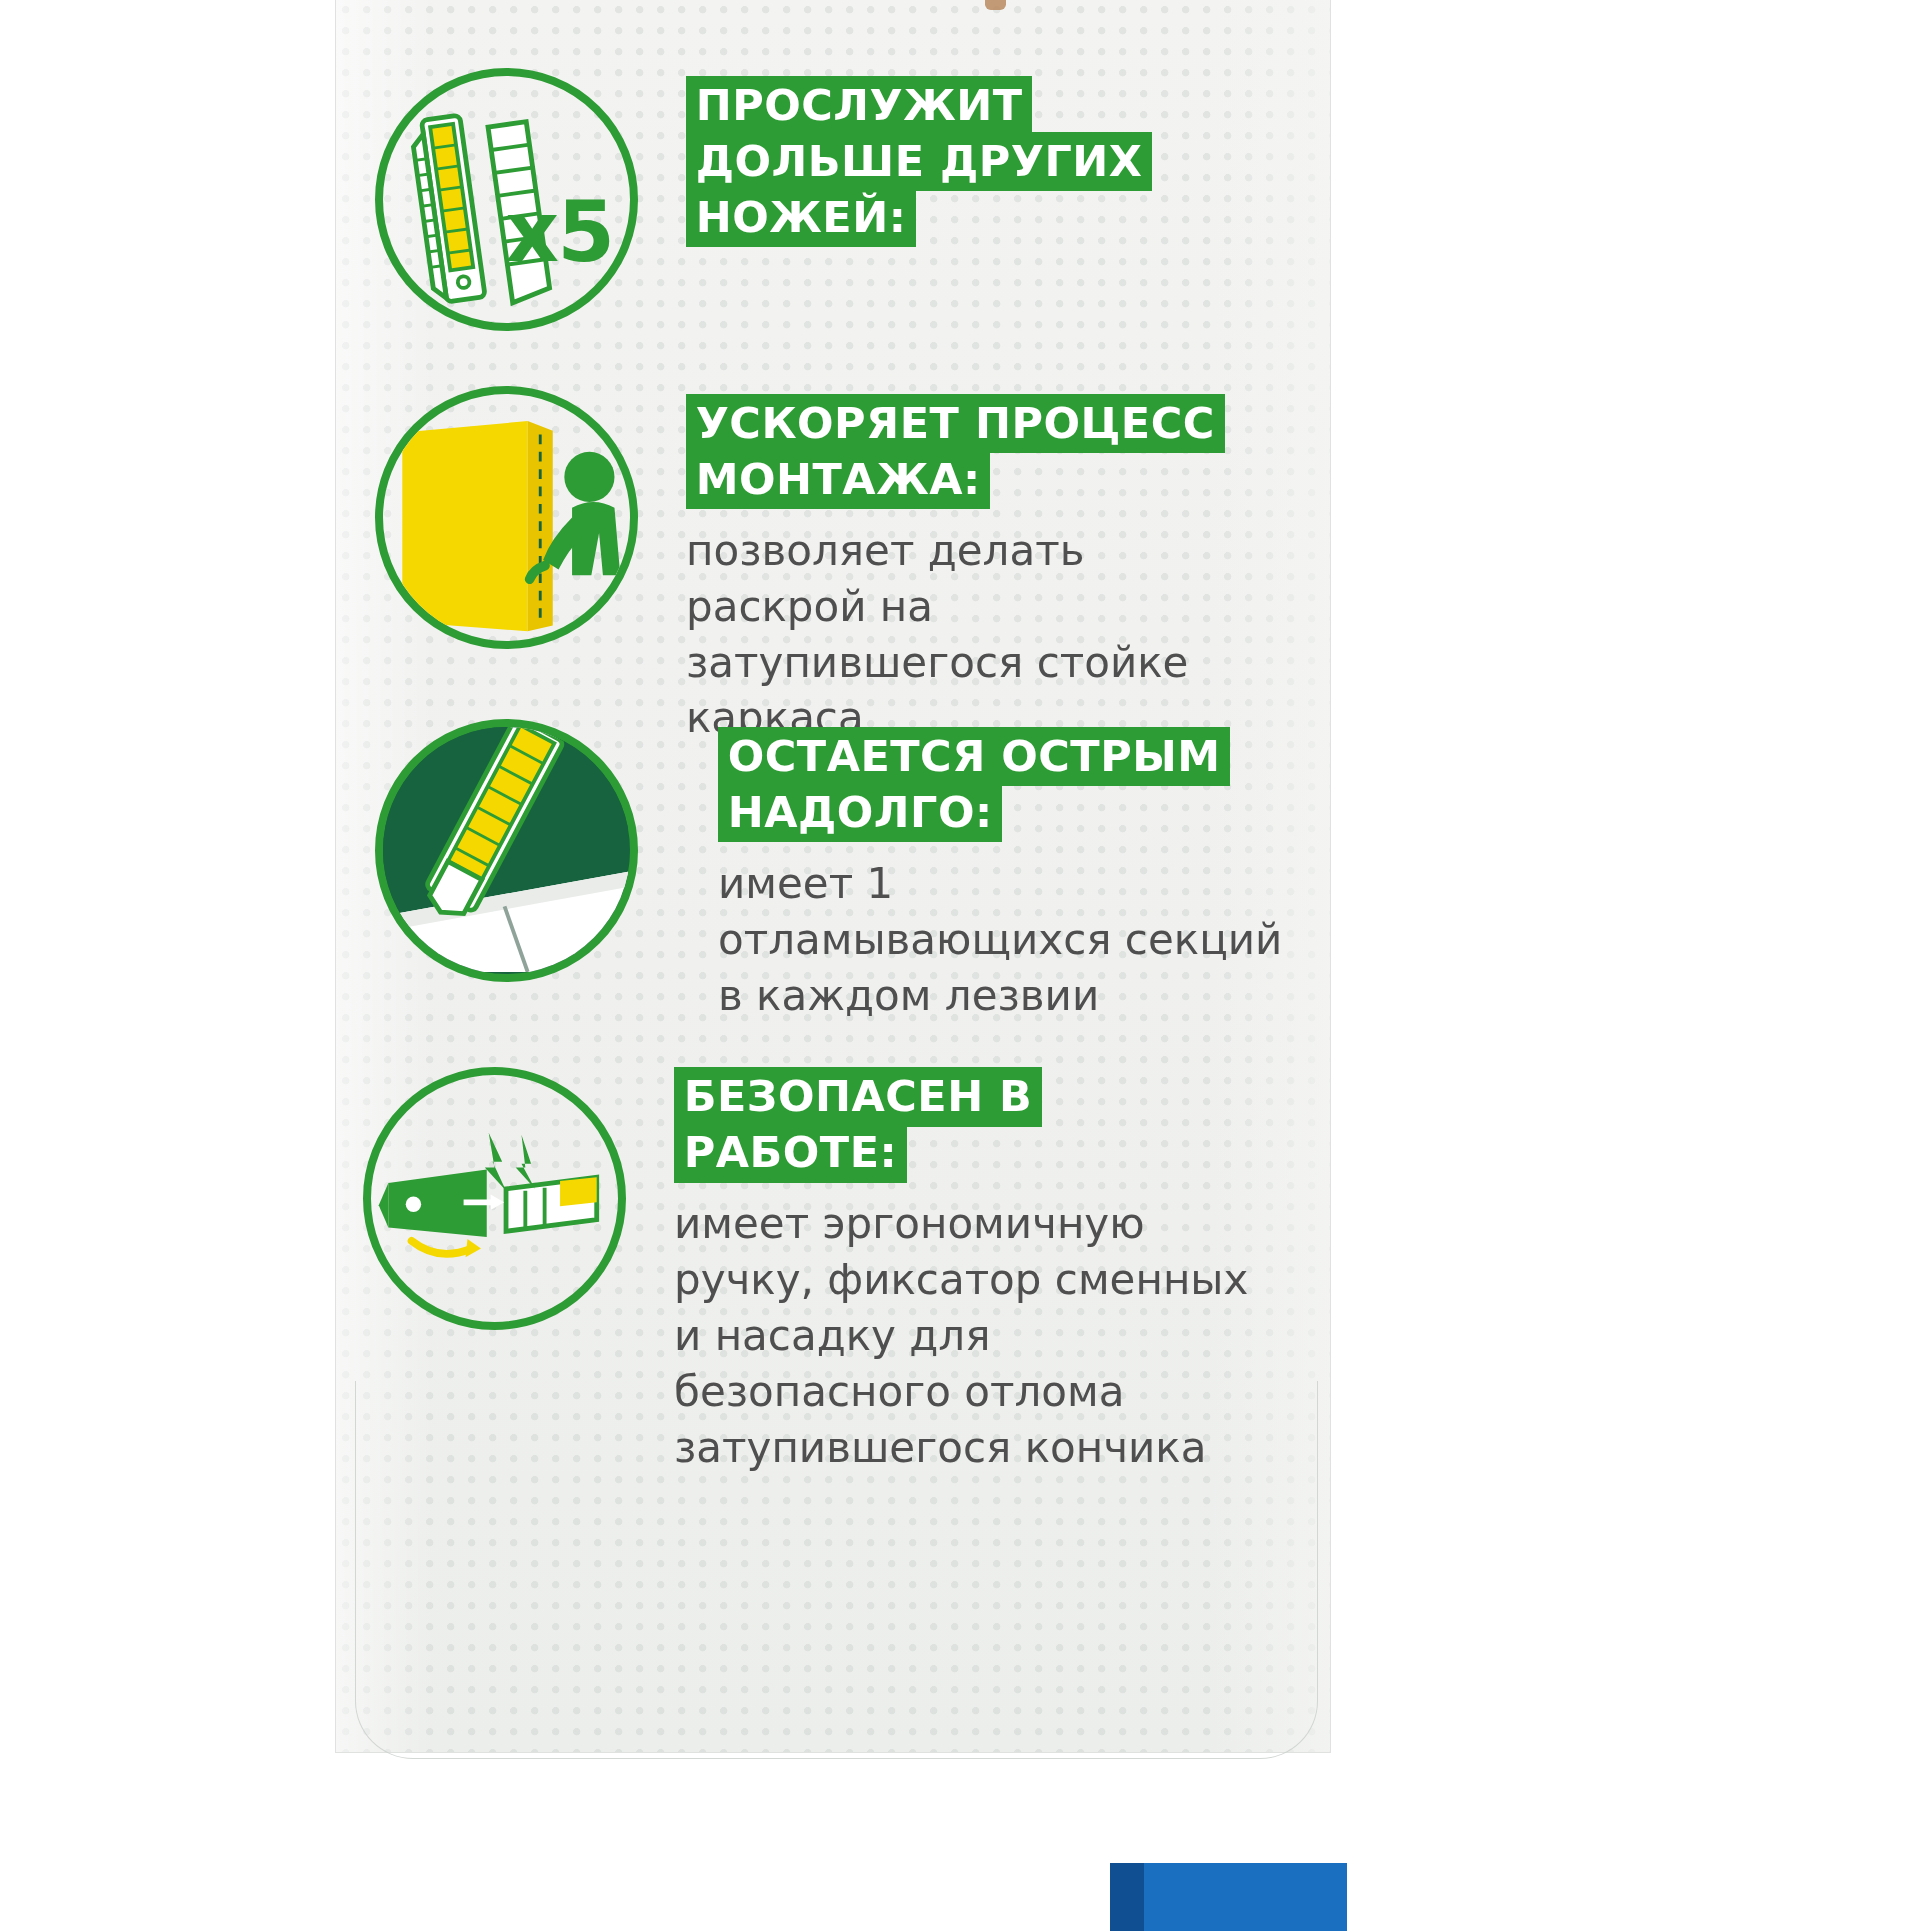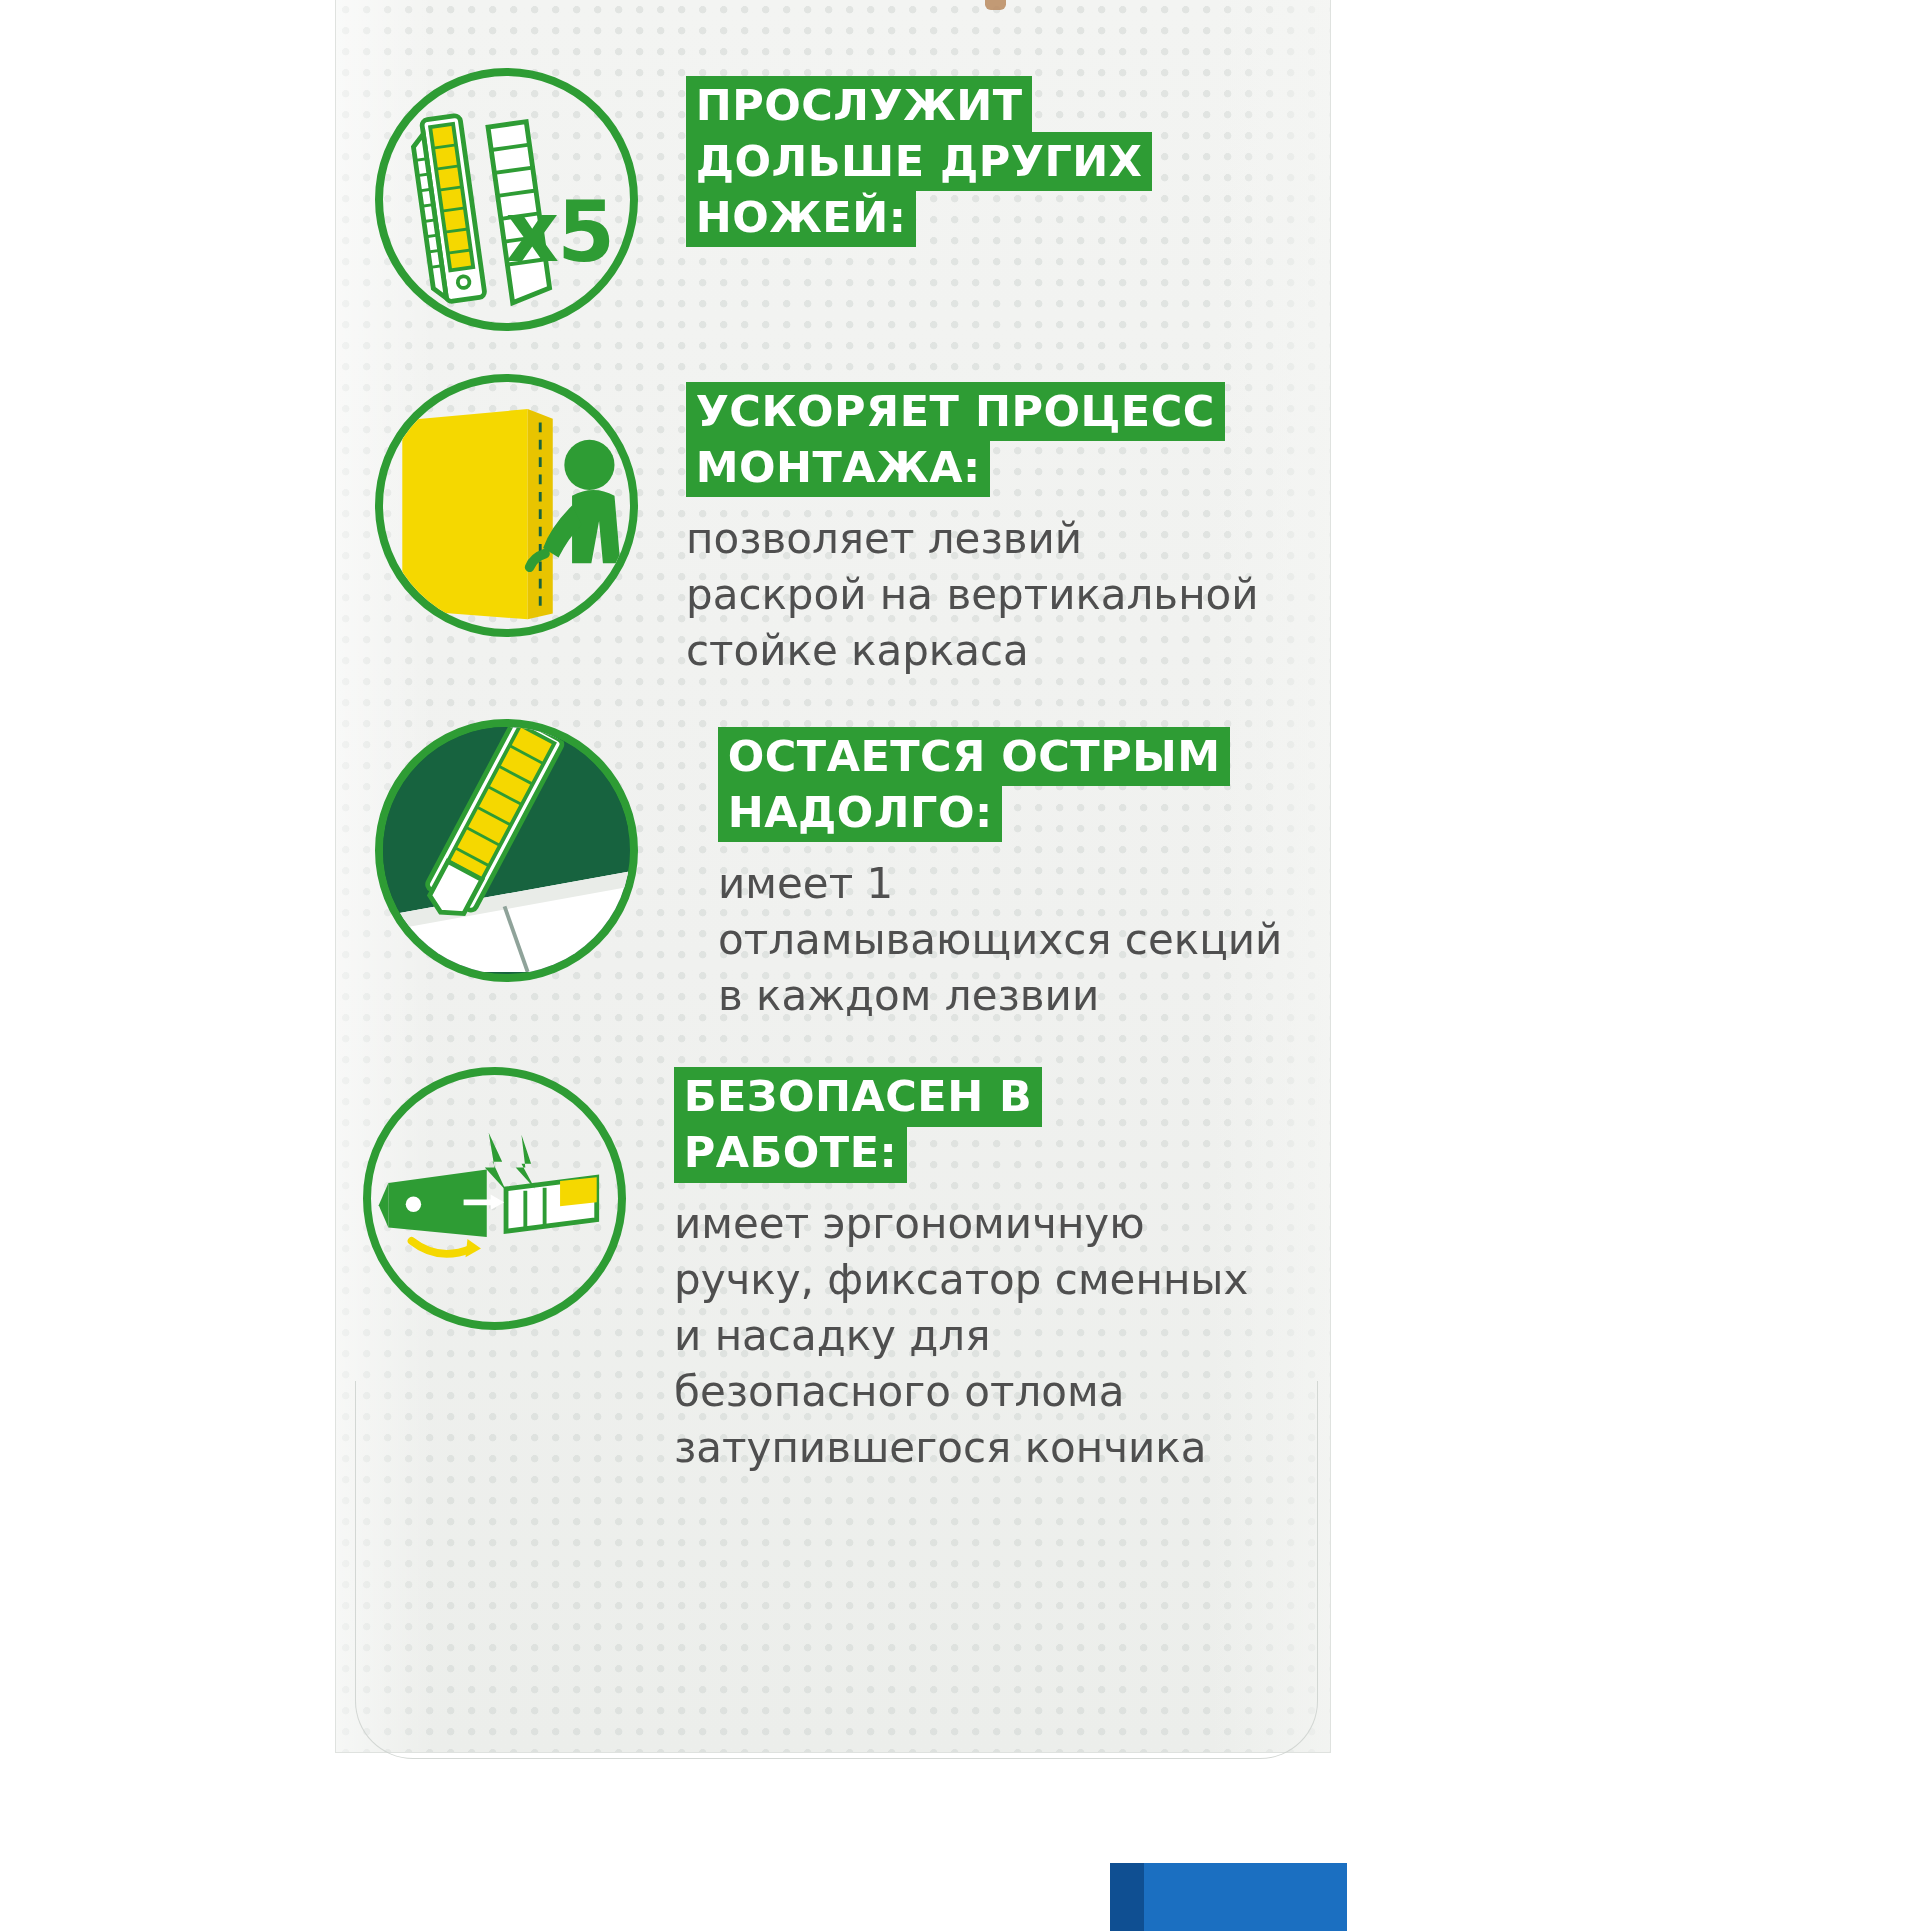--- a/index.html
+++ b/index.html
@@ -127,21 +127,21 @@
   }
   .body-txt {
     margin-top: 15.4px;
     font-size: 42px;
     line-height: 1.33;
     color: #4f4f4f;
   }
 
   
   #f1 { left: 375px; top: 68px; }
-  #f2 { left: 375px; top: 374px; }
+  #f2 { left: 375px; top: 386px; }
   #f3 { left: 375px; top: 719px; gap: 32px; }
   #f4 { left: 363px; top: 1067px; }
 
   #f1 .txt { margin-left: 48px; }
   #f2 .txt { margin-left: 48px; }
   #f3 .txt { margin-left: 48px; }
   #f4 .txt { margin-left: 48px; padding-top: 1.9px; }
 
   .x5 {
     position: absolute;
@@ -228,21 +228,21 @@
             <circle cx="214" cy="86" r="26"></circle>
             <path d="M196 118 q22 -12 44 0 l6 70 -18 0 -4 -44 -8 44 -20 0 z"></path>
             <path d="M196 128 q-22 22 -30 44 l16 10 q10 -20 24 -34 z"></path>
           </g>
           <path d="M168 178 q-12 4 -16 14" stroke="#2e9c34" stroke-width="10" fill="none" stroke-linecap="round"></path>
         </svg>
       </div>
     </div>
     <div class="txt">
       <span class="head">УСКОРЯЕТ ПРОЦЕСС МОНТАЖА:</span>
-      <div class="body-txt">позволяет лезвий раскрой на вертикальной стойке каркаса</div>
+      <div class="body-txt">позволяет делать раскрой на затупившегося стойке каркаса</div>
     </div>
   </div>
 
   <div class="feature" id="f3">
     <div class="icon-wrap">
       <div class="icon-circle filled">
         <svg width="245" height="245" viewBox="0 0 254 254" aria-hidden="true">
           <rect x="0" y="0" width="254" height="254" fill="#17633f"></rect>
 
           <path d="M0 196 L254 150 L254 254 L0 254 Z" fill="#ffffff"></path>

